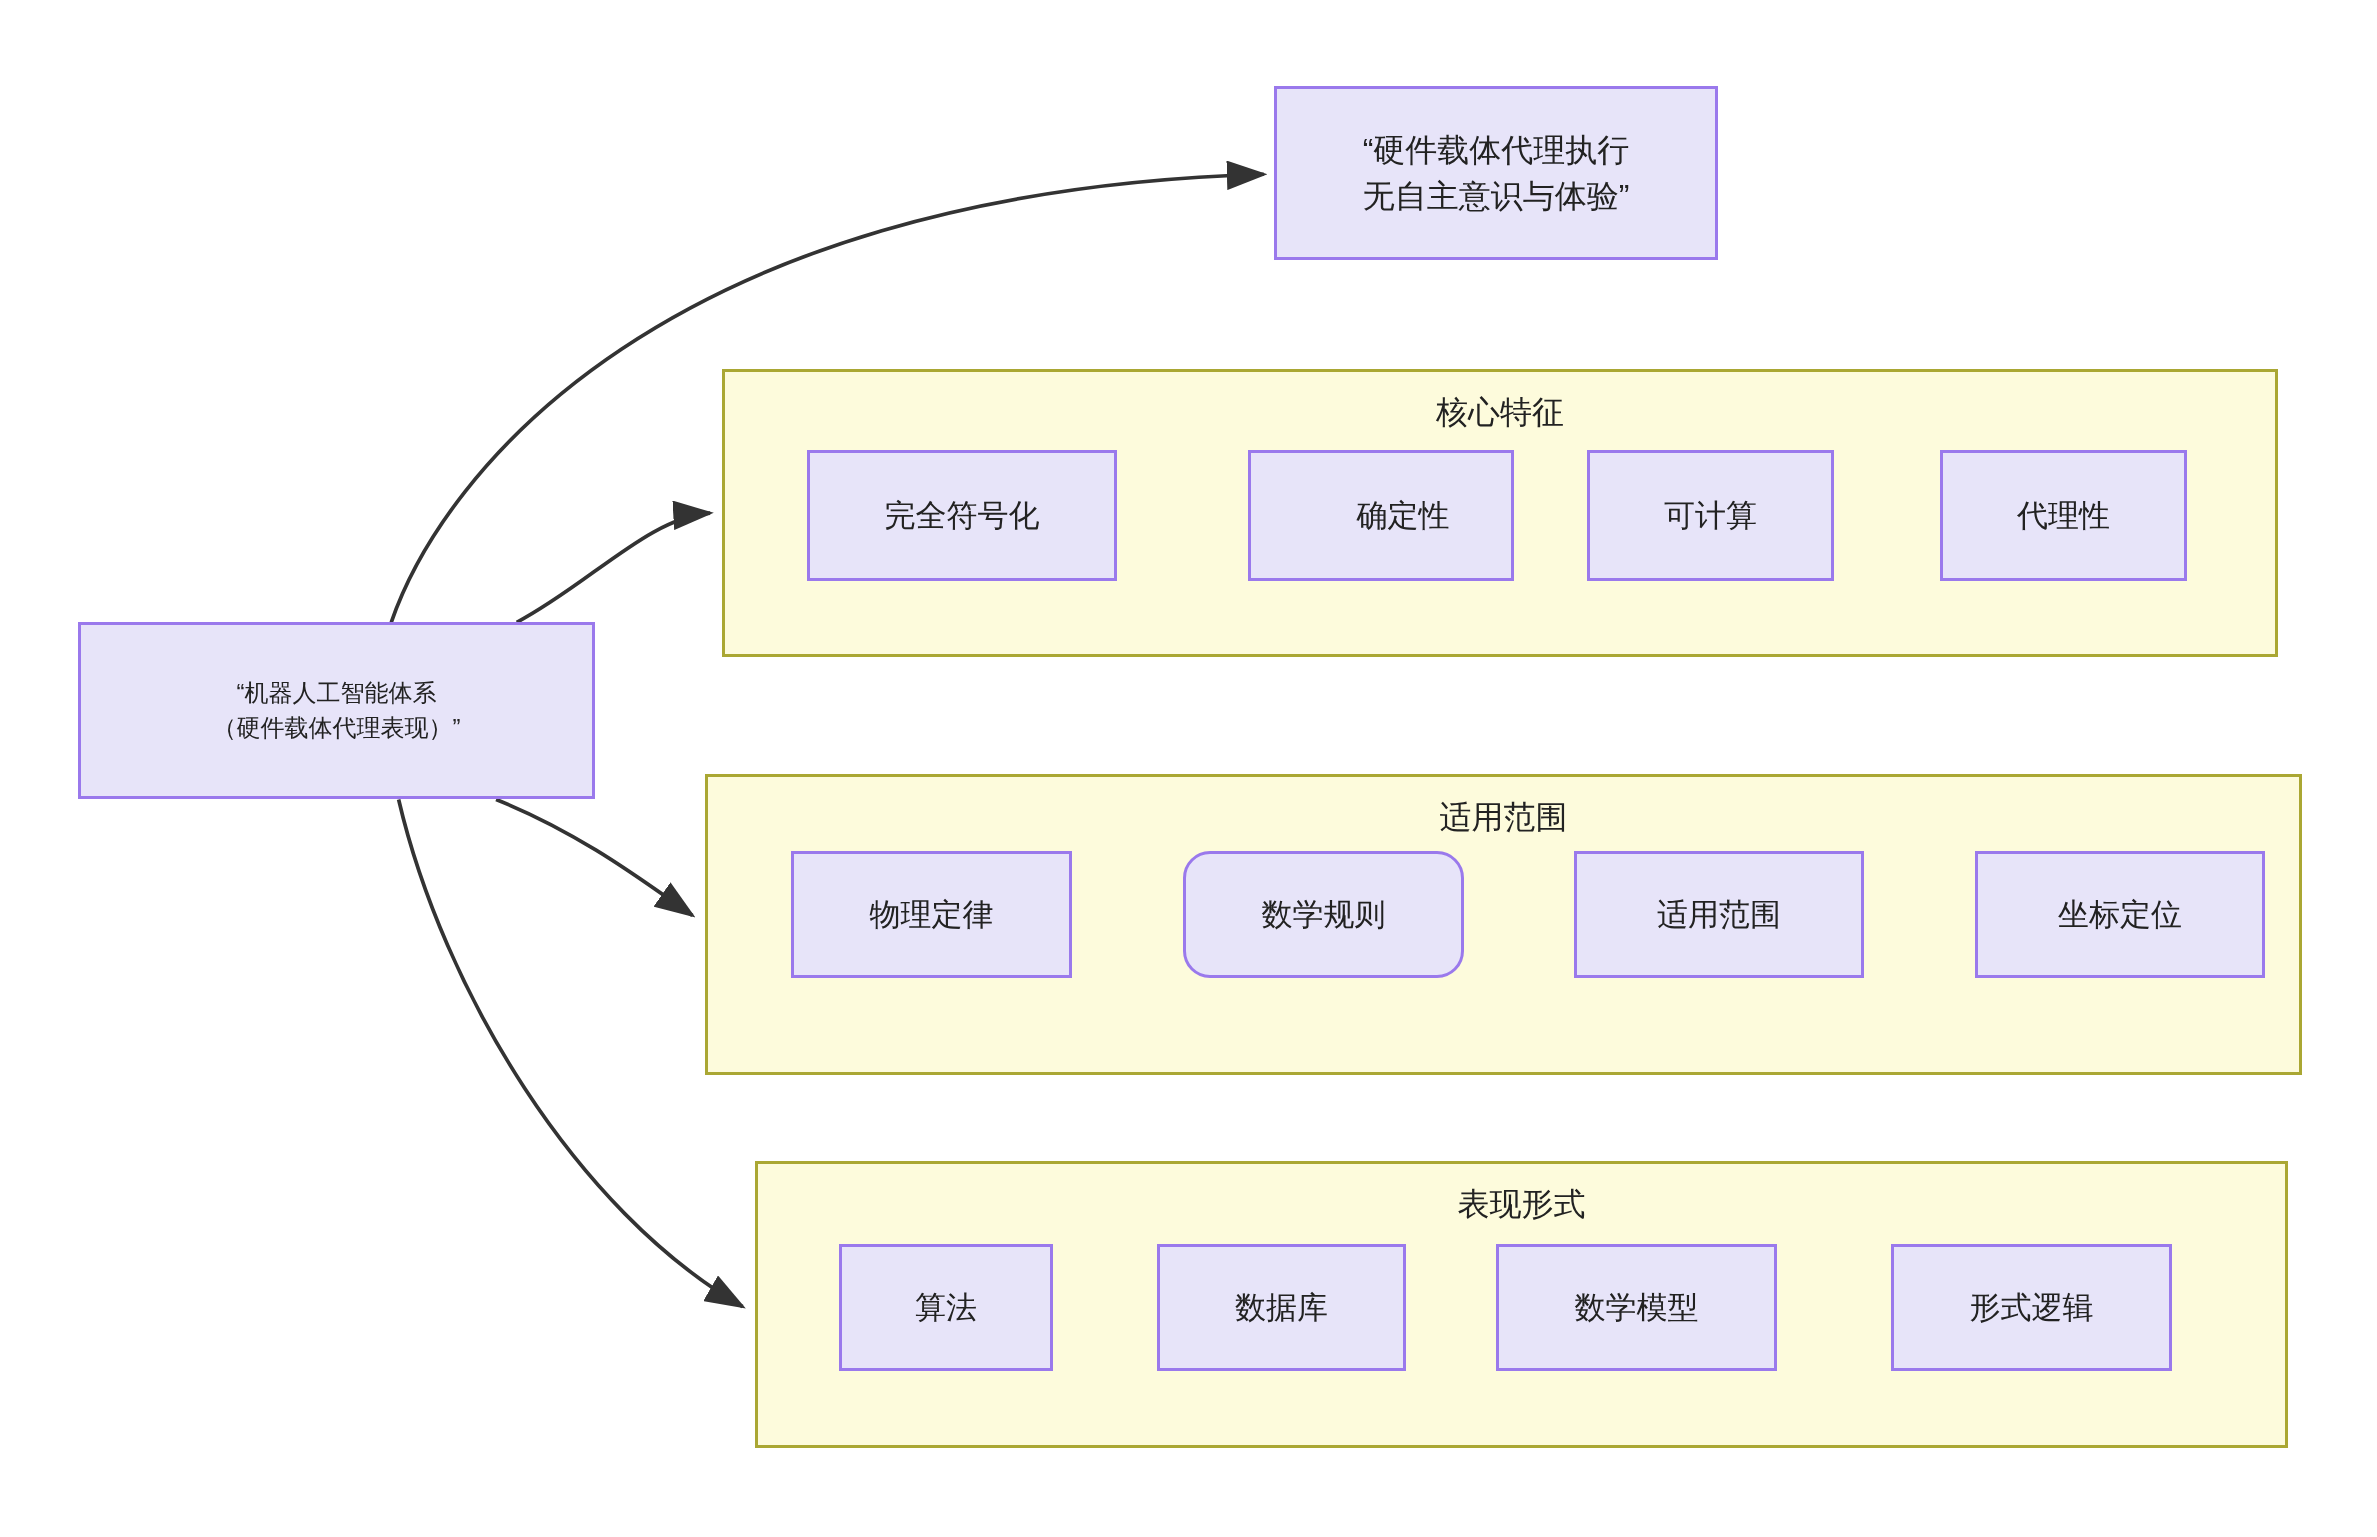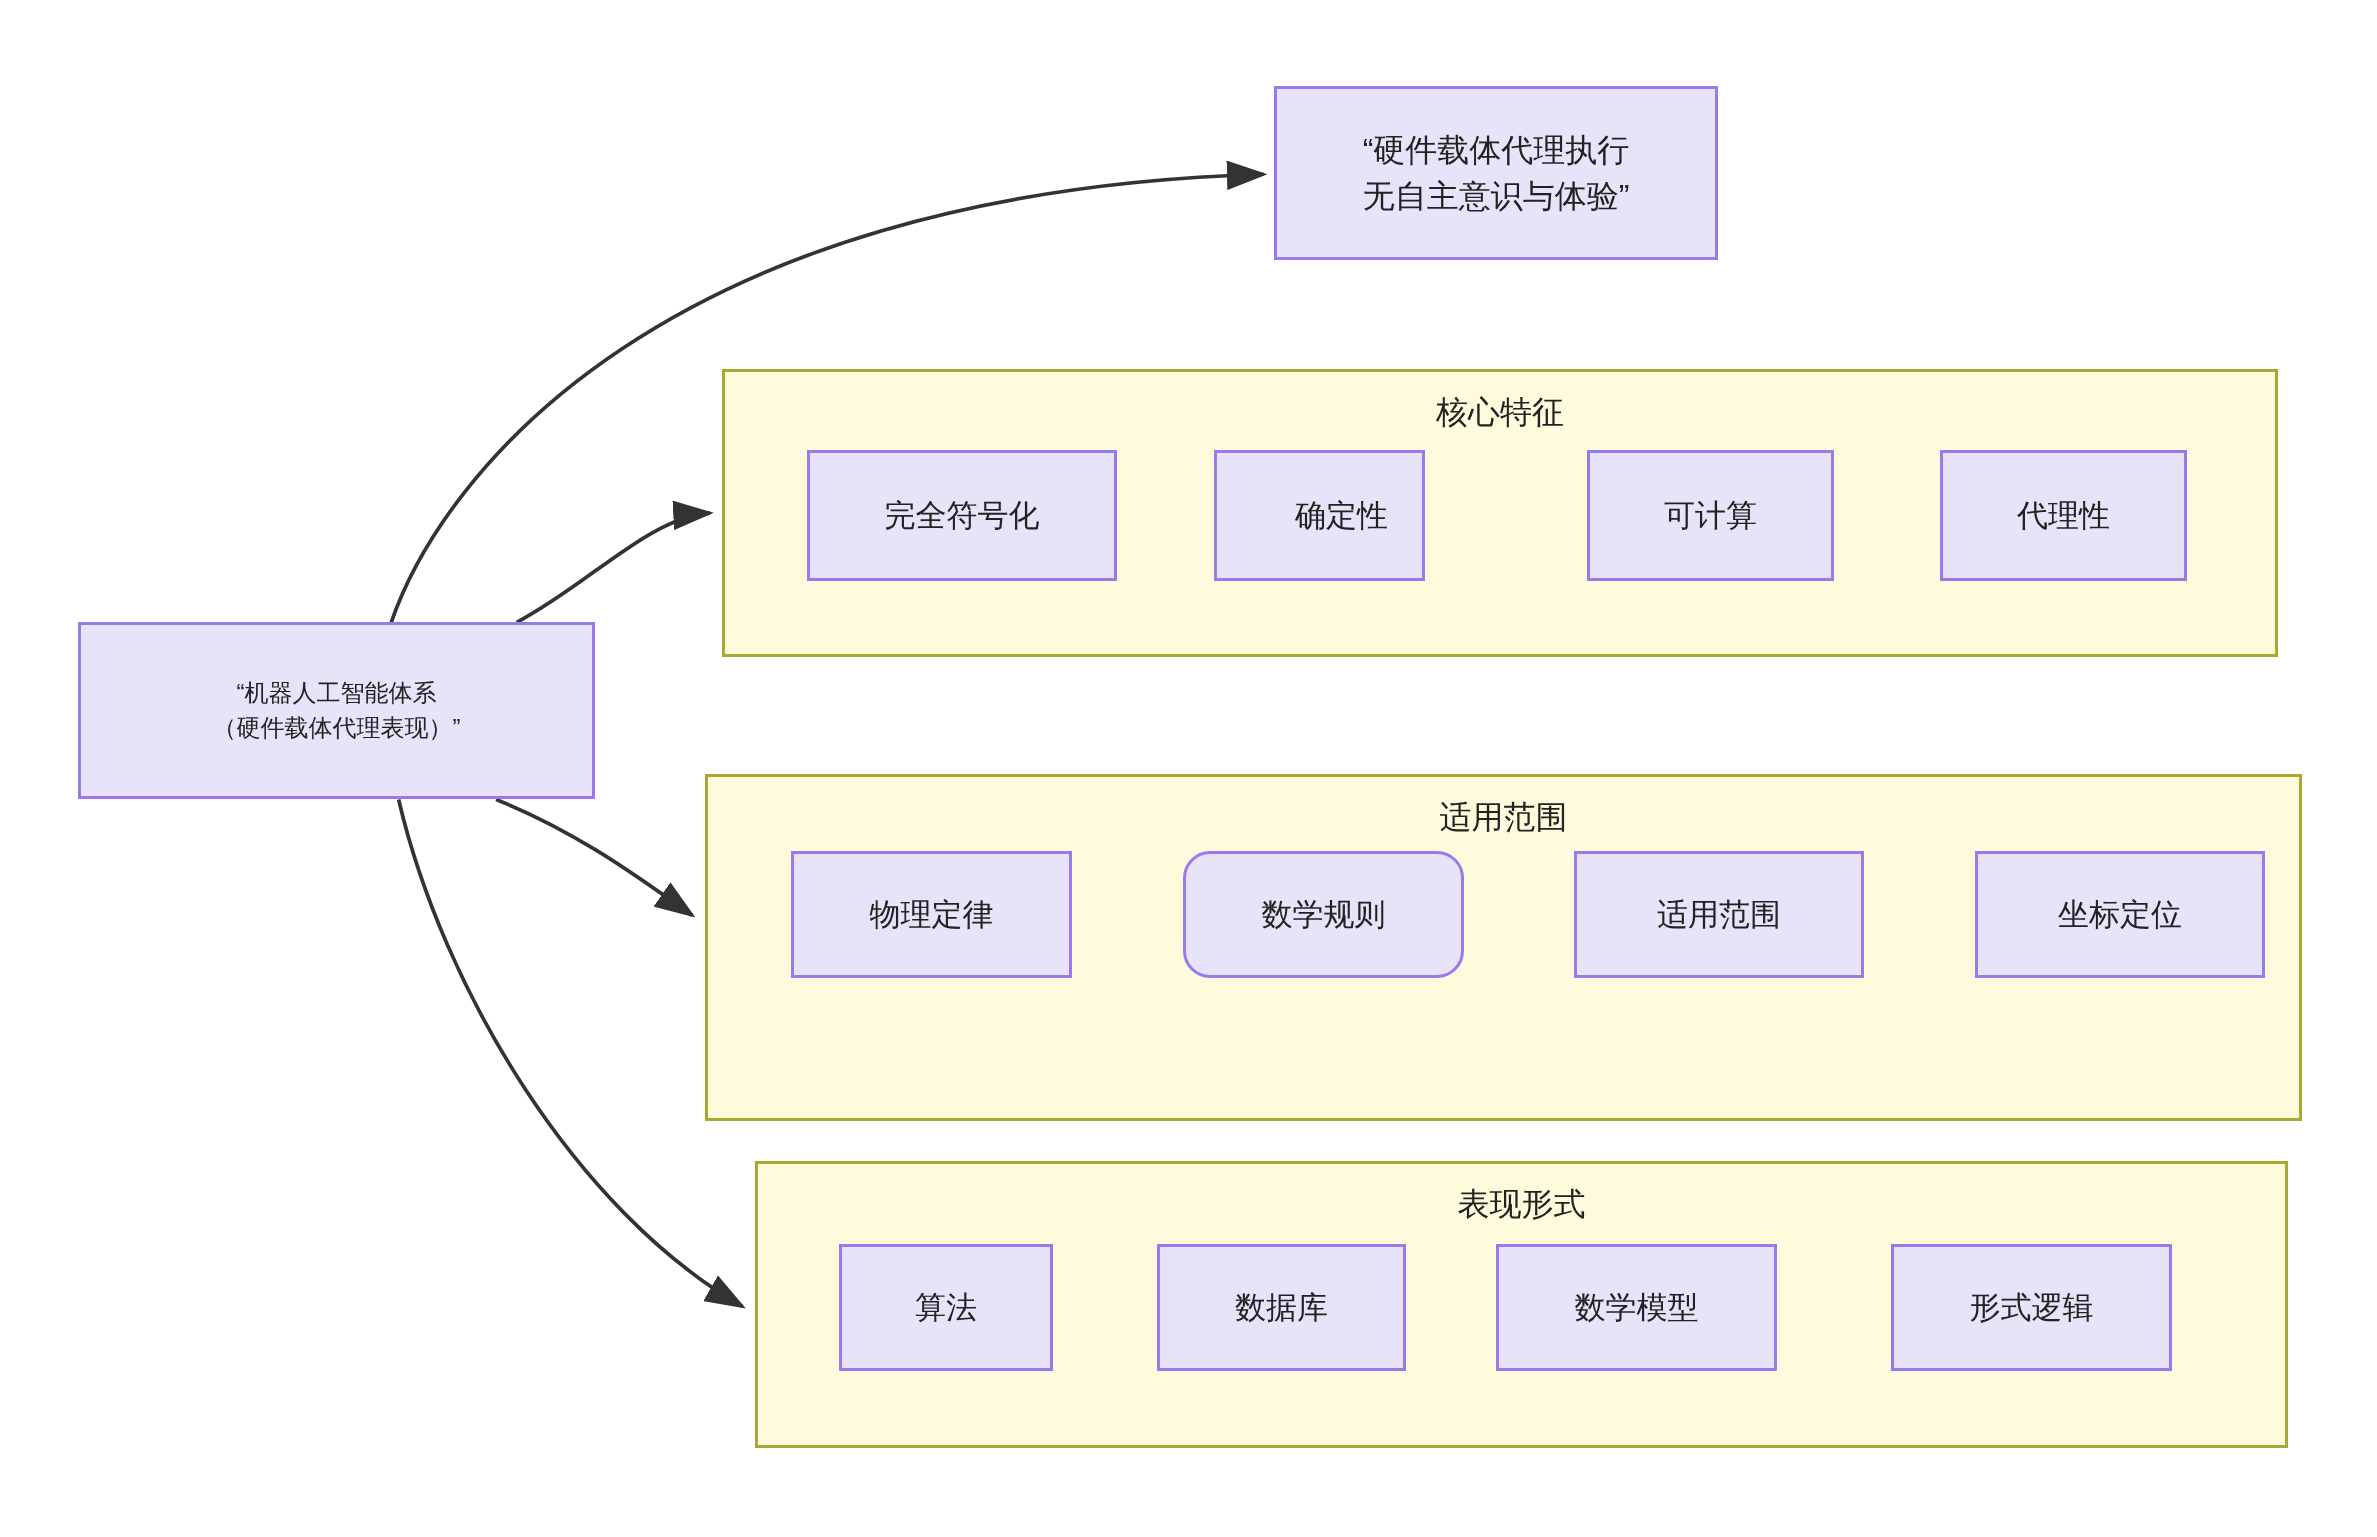--- a/index.html
+++ b/index.html
@@ -84,25 +84,25 @@
     justify-content: center;
     text-align: center;
     font-size: 31px;
     color: #222222;
     white-space: nowrap;
   }
   
   .g1 { left: 722px;  top: 369px;  width: 1556px; height: 288px; }
   .g1 .leaf { top: 78px; height: 131px; }
   .g1 .leaf:nth-child(1) { left: 82px;  width: 310px; }
-  .g1 .leaf:nth-child(2) { left: 489px;  width: 211px; padding-left: 44px; }
+  .g1 .leaf:nth-child(2) { left: 523px;  width: 266px; padding-left: 44px; }
   .g1 .leaf:nth-child(3) { left: 862px; width: 247px; }
   .g1 .leaf:nth-child(4) { left: 1215px; width: 247px; }
   
-  .g2 { left: 705px;  top: 774px; width: 1597px; height: 347px; }
+  .g2 { left: 705px;  top: 774px; width: 1597px; height: 301px; }
   .g2 .leaf { top: 74px; height: 127px; }
   .g2 .leaf:nth-child(1) { left: 83px;  width: 281px; }
   .g2 .leaf:nth-child(2) { left: 475px;  width: 281px; border-radius: 27px; }
   .g2 .leaf:nth-child(3) { left: 866px; width: 290px; }
   .g2 .leaf:nth-child(4) { left: 1267px; width: 290px; }
   
   .g3 { left: 755px; top: 1161px; width: 1533px; height: 287px; }
   .g3 .leaf { top: 80px; height: 127px; }
   .g3 .leaf:nth-child(1) { left: 81px;  width: 214px; }
   .g3 .leaf:nth-child(2) { left: 399px;  width: 249px; }

